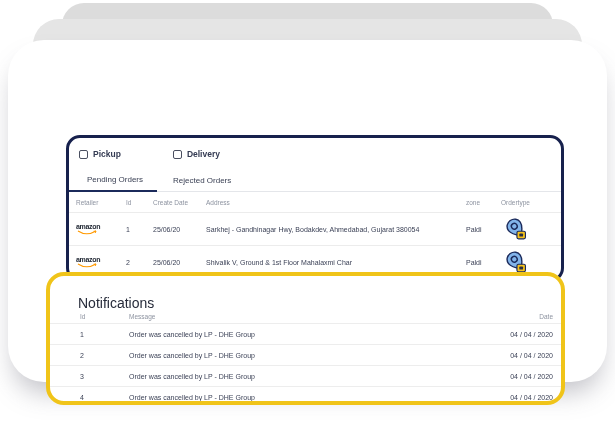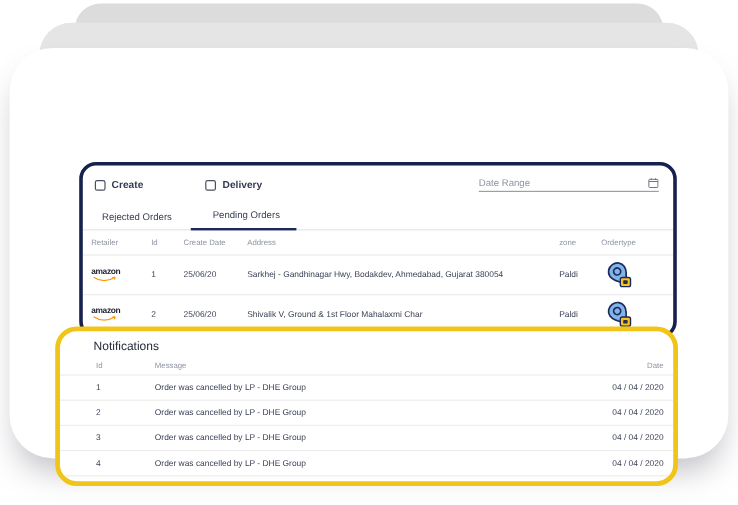--- a/index.html
+++ b/index.html
@@ -52,21 +52,21 @@
   .amz-text { font-size:7px; font-weight:bold; color:#1d2430; letter-spacing:-0.3px;
     line-height:6px; }
   .amz-smile { margin-top:0px; margin-left:1px; }
 
   .order-pin-icon { width:23px; height:24px; cursor:pointer; }
 
   
   .notif-card { position:absolute; left:38px; top:232px; width:519px; height:133px;
     background:#ffffff; border:4px solid #f0c419; border-radius:18px;
     overflow:hidden; z-index:3; }
-  .notif-title { font-size:10px; color:#262b3a; padding:8px 0 0 28px; height:22px; }
+  .notif-title { font-size:14px; color:#262b3a; padding:8px 0 0 28px; height:22px;margin-top:11px; }
   .n-row { display:flex; align-items:center; padding-left:30px; padding-right:8px;
     border-bottom:1px solid #ededed; }
   .n-head { height:15px; font-size:6.5px; color:#8d93a0; }
   .n-data { height:21px; font-size:7px; color:#3c4257; }
   .nc1 { width:49px; flex-shrink:0; }
   .nc2 { flex:1; }
   .nc3 { width:80px; flex-shrink:0; text-align:right; }
 </style>
 </head>
 <body>
@@ -76,43 +76,34 @@
   <div class="stack-card-1"></div>
   <div class="stack-card-2"></div>
 
   <div class="main-card">
 
     <div class="orders-card">
 
       <div class="filter-row">
         <div class="checkbox-group">
           <div class="checkbox"></div>
-          <span class="checkbox-label">Create</span>
+          <span class="checkbox-label">Pickup</span>
         </div>
         <div class="checkbox-group cb-delivery">
           <div class="checkbox"></div>
           <span class="checkbox-label">Delivery</span>
         </div>
-        <div class="date-range">
-          <span class="date-range-text">Date Range</span>
-          <svg class="calendar-icon" viewBox="0 0 10 10" fill="none" stroke="#6b707d" stroke-width="0.9">
-            <rect x="0.8" y="1.6" width="8.4" height="7.6" rx="0.8"></rect>
-            <line x1="0.8" y1="3.6" x2="9.2" y2="3.6"></line>
-            <line x1="3" y1="0.6" x2="3" y2="2.2"></line>
-            <line x1="7" y1="0.6" x2="7" y2="2.2"></line>
-          </svg>
-        </div>
       </div>
 
       <div class="tabs">
+        <div class="tab active">
+          <span>Pending Orders</span>
+        </div>
         <div class="tab">
           <span>Rejected Orders</span>
-        </div>
-        <div class="tab active">
-          <span>Pending Orders</span>
         </div>
       </div>
 
       <div class="o-row o-head">
         <div class="c1">Retailer</div>
         <div class="c2">Id</div>
         <div class="c3">Create Date</div>
         <div class="c4">Address</div>
         <div class="c5">zone</div>
         <div class="c6">Ordertype</div>

